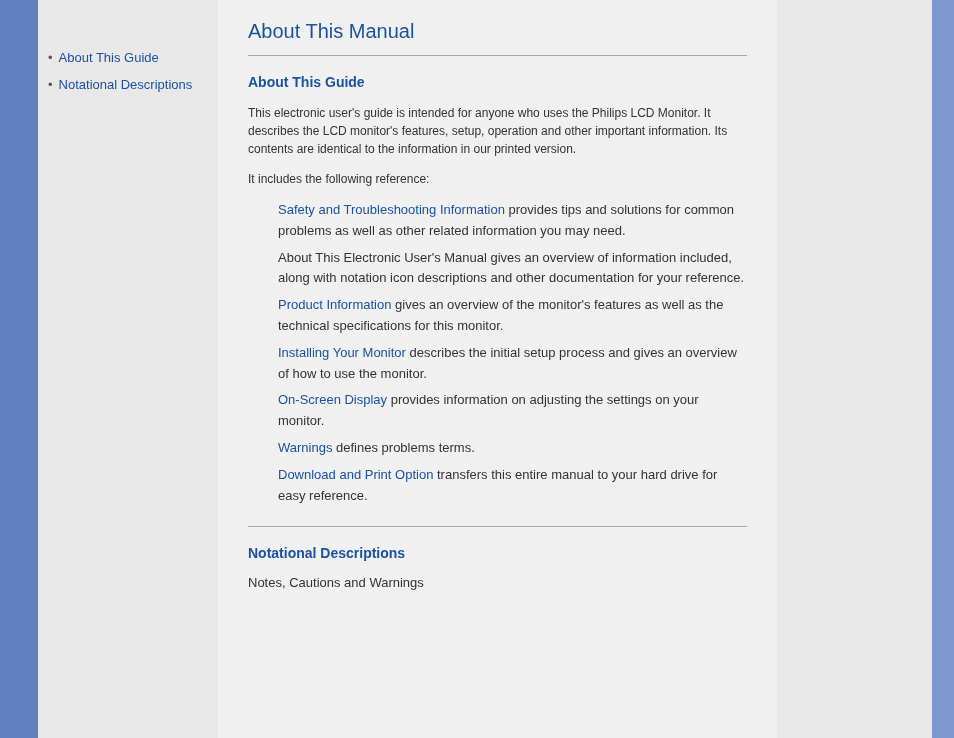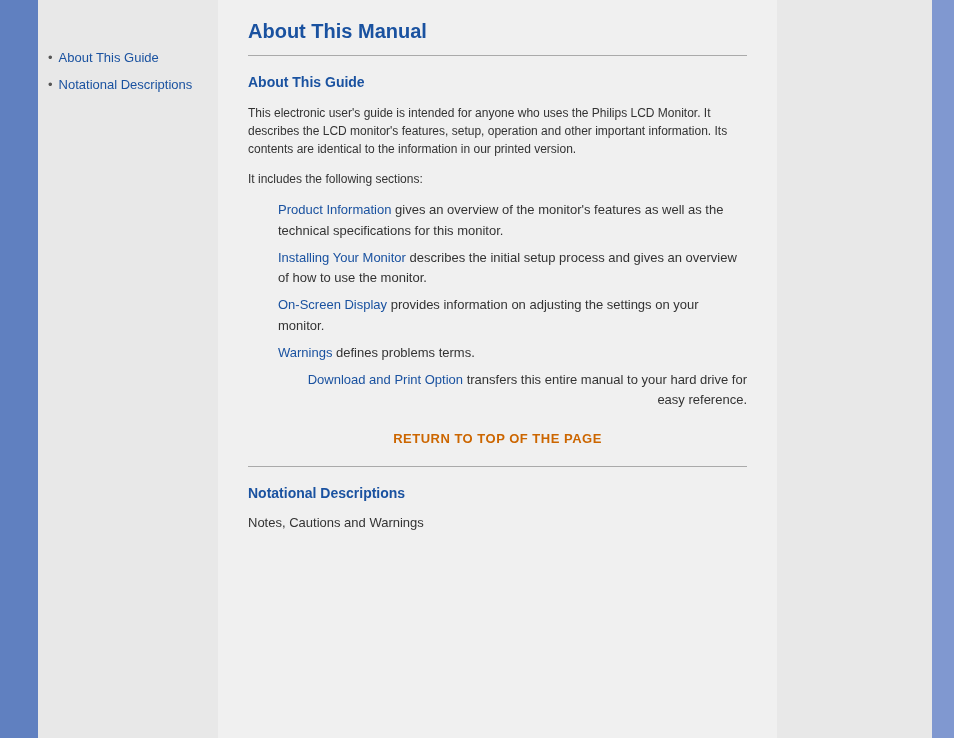--- a/index.html
+++ b/index.html
@@ -63,21 +63,21 @@
     }
     .right-accent {
       width: 22px;
       background-color: #8098d0;
     }
 
     
     .page-title {
       color: #1a52a0;
       font-size: 20px;
-      font-weight: bold;
+      font-weight: normal;
       margin-bottom: 12px;
     }
     .section-divider {
       border: none;
       border-top: 1px solid #aaa;
       margin: 0 0 18px 0;
     }
     .section-title {
       color: #1a52a0;
       font-size: 14px;
@@ -109,21 +109,20 @@
       margin: 20px 0;
       cursor: pointer;
       font-weight: bold;
     }
     .bold-text {
       font-weight: normal;
       color: #333;
     }
     .section-gap {
       margin-bottom: 20px;
-      text-align: right;
     }
   </style>
 </head>
 <body>
 
 <div class="left-accent"></div>
 
 <div class="sidebar">
   <div>
     <div class="sidebar-item">
@@ -139,39 +138,44 @@
 
 <div class="main-content">
 
   <h1 class="page-title">About This Manual</h1>
   <hr class="section-divider">
 
   <div>
     <h2 class="section-title">About This Guide</h2>
 
     <p class="body-text">This electronic user's guide is intended for anyone who uses the Philips LCD Monitor. It describes the LCD monitor's features, setup, operation and other important information. Its contents are identical to the information in our printed version.</p>
-    <p class="body-text">It includes the following sections:</p>
+    <p class="body-text">It includes the following reference:</p>
 
+    <div class="indented-section">
+      <span class="link-text">Safety and Troubleshooting Information</span><span> provides tips and solutions for common problems as well as other related information you may need.</span>
+    </div>
+    <div class="indented-section">
+      <span>About This Electronic User's Manual gives an overview of information included, along with notation icon descriptions and other documentation for your reference.</span>
+    </div>
     <div class="indented-section">
       <span class="link-text">Product Information</span><span> gives an overview of the monitor's features as well as the technical specifications for this monitor.</span>
     </div>
     <div class="indented-section">
       <span class="link-text">Installing Your Monitor</span><span> describes the initial setup process and gives an overview of how to use the monitor.</span>
     </div>
     <div class="indented-section">
       <span class="link-text">On-Screen Display</span><span> provides information on adjusting the settings on your monitor.</span>
     </div>
     <div class="indented-section">
       <span class="link-text">Warnings</span><span> defines problems terms.</span>
     </div>
     <div class="indented-section section-gap">
       <span class="link-text">Download and Print Option</span><span> transfers this entire manual to your hard drive for easy reference.</span>
     </div>
 
-    <div class="return-link">RETURN TO TOP OF THE PAGE</div>
   </div>
 
   <hr class="section-divider">
 
   <div>
     <h2 class="section-title">Notational Descriptions</h2>
     <p class="bold-text">Notes, Cautions and Warnings</p>
   </div>
 
 </div>

